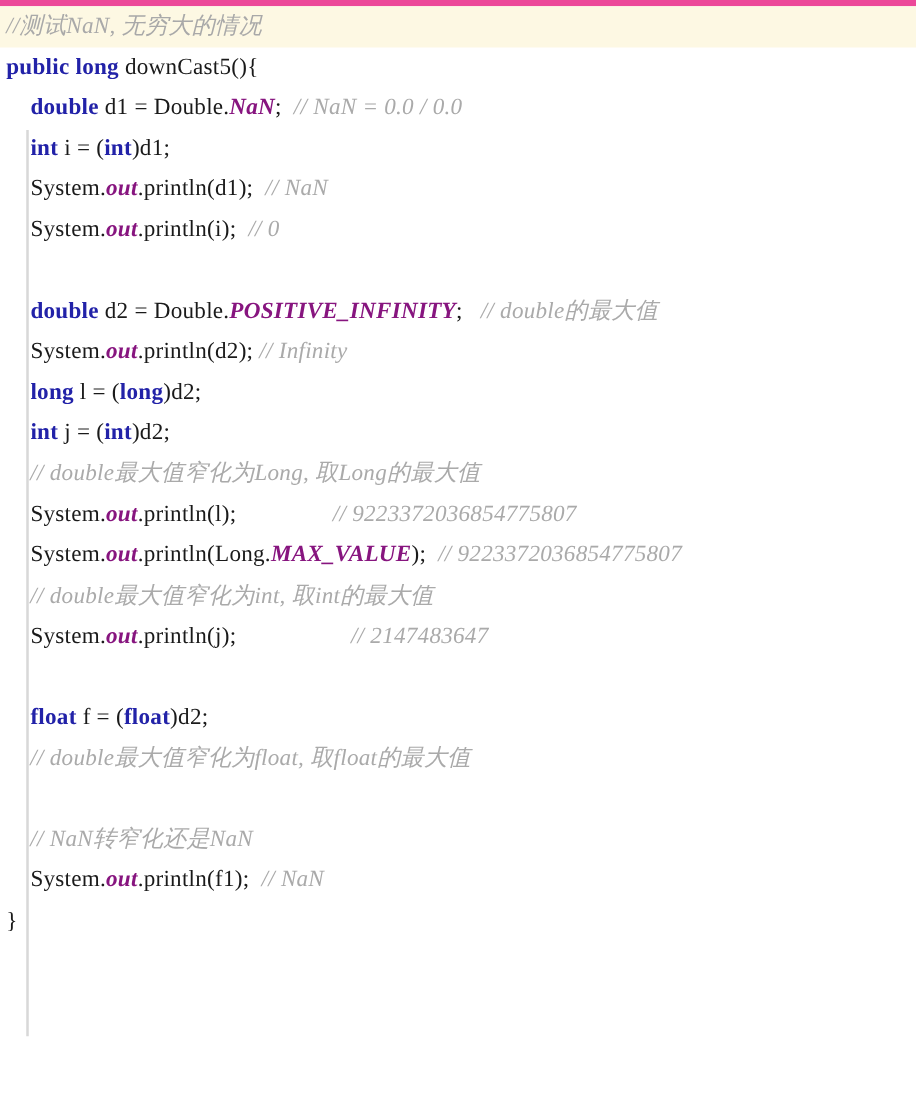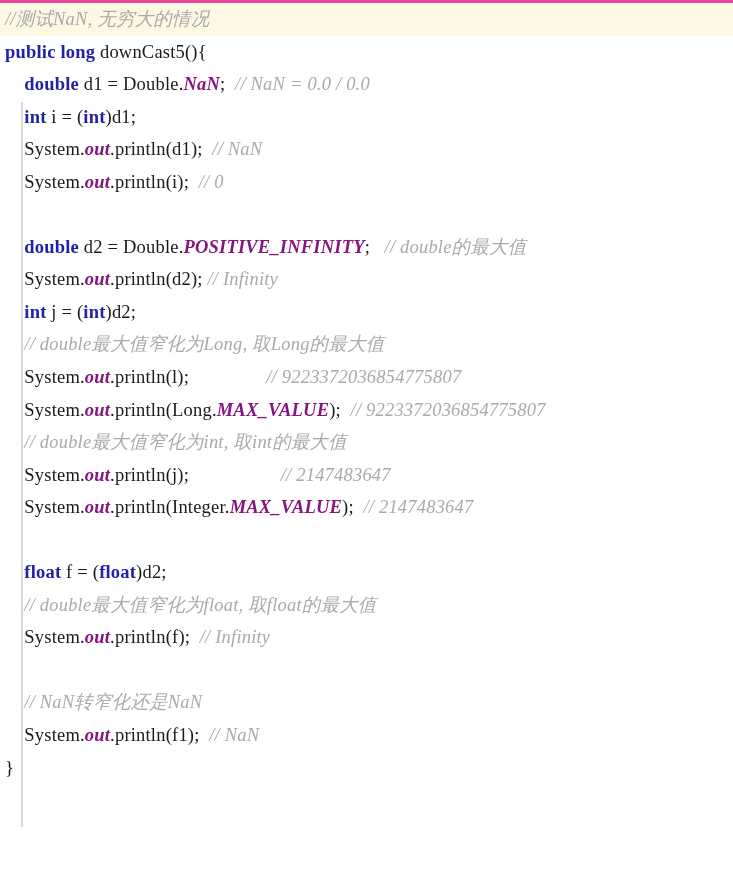--- a/index.html
+++ b/index.html
@@ -13,21 +13,21 @@
     height: 893px;
     overflow: hidden;
     font-family: "Liberation Serif", "DejaVu Serif", serif;
   }
 
   #code-block {
     position: relative;
     width: 733px;
     height: 847px;
     box-sizing: border-box;
-    border-top: 3px solid #ec4899;
+    border-top: 5px solid #ec4899;
     background: #ffffff;
   }
 
   
   #indent-guide {
     position: absolute;
     left: 21px;
     top: 99px;
     width: 2px;
     height: 725px;
@@ -97,42 +97,41 @@
   <div class="line"><span class="pun">    </span><span class="id">System.</span><span class="const">out</span><span class="id">.println(d1);</span><span class="cmt">  // NaN</span></div>
 
   <div class="line"><span class="pun">    </span><span class="id">System.</span><span class="const">out</span><span class="id">.println(i);</span><span class="cmt">  // 0</span></div>
 
   <div class="line blank"></div>
 
   <div class="line"><span class="pun">    </span><span class="kw">double</span><span class="id"> d2 = Double.</span><span class="const">POSITIVE_INFINITY</span><span class="pun">;</span><span class="cmt">   // double的最大值</span></div>
 
   <div class="line"><span class="pun">    </span><span class="id">System.</span><span class="const">out</span><span class="id">.println(d2);</span><span class="cmt"> // Infinity</span></div>
 
+  <div class="line"><span class="pun">    </span><span class="kw">long</span><span class="id"> l = (</span><span class="kw">long</span><span class="pun">)d2;</span></div>
 
   <div class="line"><span class="pun">    </span><span class="kw">int</span><span class="id"> j = (</span><span class="kw">int</span><span class="pun">)d2;</span></div>
 
   <div class="line"><span class="cmt">    // double最大值窄化为Long, 取Long的最大值</span></div>
 
   <div class="line"><span class="pun">    </span><span class="id">System.</span><span class="const">out</span><span class="id">.println(l);</span><span class="cmt">                // 9223372036854775807</span></div>
 
   <div class="line"><span class="pun">    </span><span class="id">System.</span><span class="const">out</span><span class="id">.println(Long.</span><span class="const">MAX_VALUE</span><span class="pun">);</span><span class="cmt">  // 9223372036854775807</span></div>
 
   <div class="line"><span class="cmt">    // double最大值窄化为int, 取int的最大值</span></div>
 
   <div class="line"><span class="pun">    </span><span class="id">System.</span><span class="const">out</span><span class="id">.println(j);</span><span class="cmt">                   // 2147483647</span></div>
 
-  <div class="line"><span class="pun">    </span><span class="id">System.</span><span class="const">out</span><span class="id">.println(Integer.</span><span class="const">MAX_VALUE</span><span class="pun">);</span><span class="cmt">  // 2147483647</span></div>
 
   <div class="line blank"></div>
 
   <div class="line"><span class="pun">    </span><span class="kw">float</span><span class="id"> f = (</span><span class="kw">float</span><span class="pun">)d2;</span></div>
 
   <div class="line"><span class="cmt">    // double最大值窄化为float, 取float的最大值</span></div>
 
-  <div class="line"><span class="pun">    </span><span class="id">System.</span><span class="const">out</span><span class="id">.println(f);</span><span class="cmt">  // Infinity</span></div>
 
   <div class="line blank"></div>
 
 
   <div class="line"><span class="cmt">    // NaN转窄化还是NaN</span></div>
 
   <div class="line"><span class="pun">    </span><span class="id">System.</span><span class="const">out</span><span class="id">.println(f1);</span><span class="cmt">  // NaN</span></div>
 
   <div class="line"><span class="pun">}</span></div>
 

